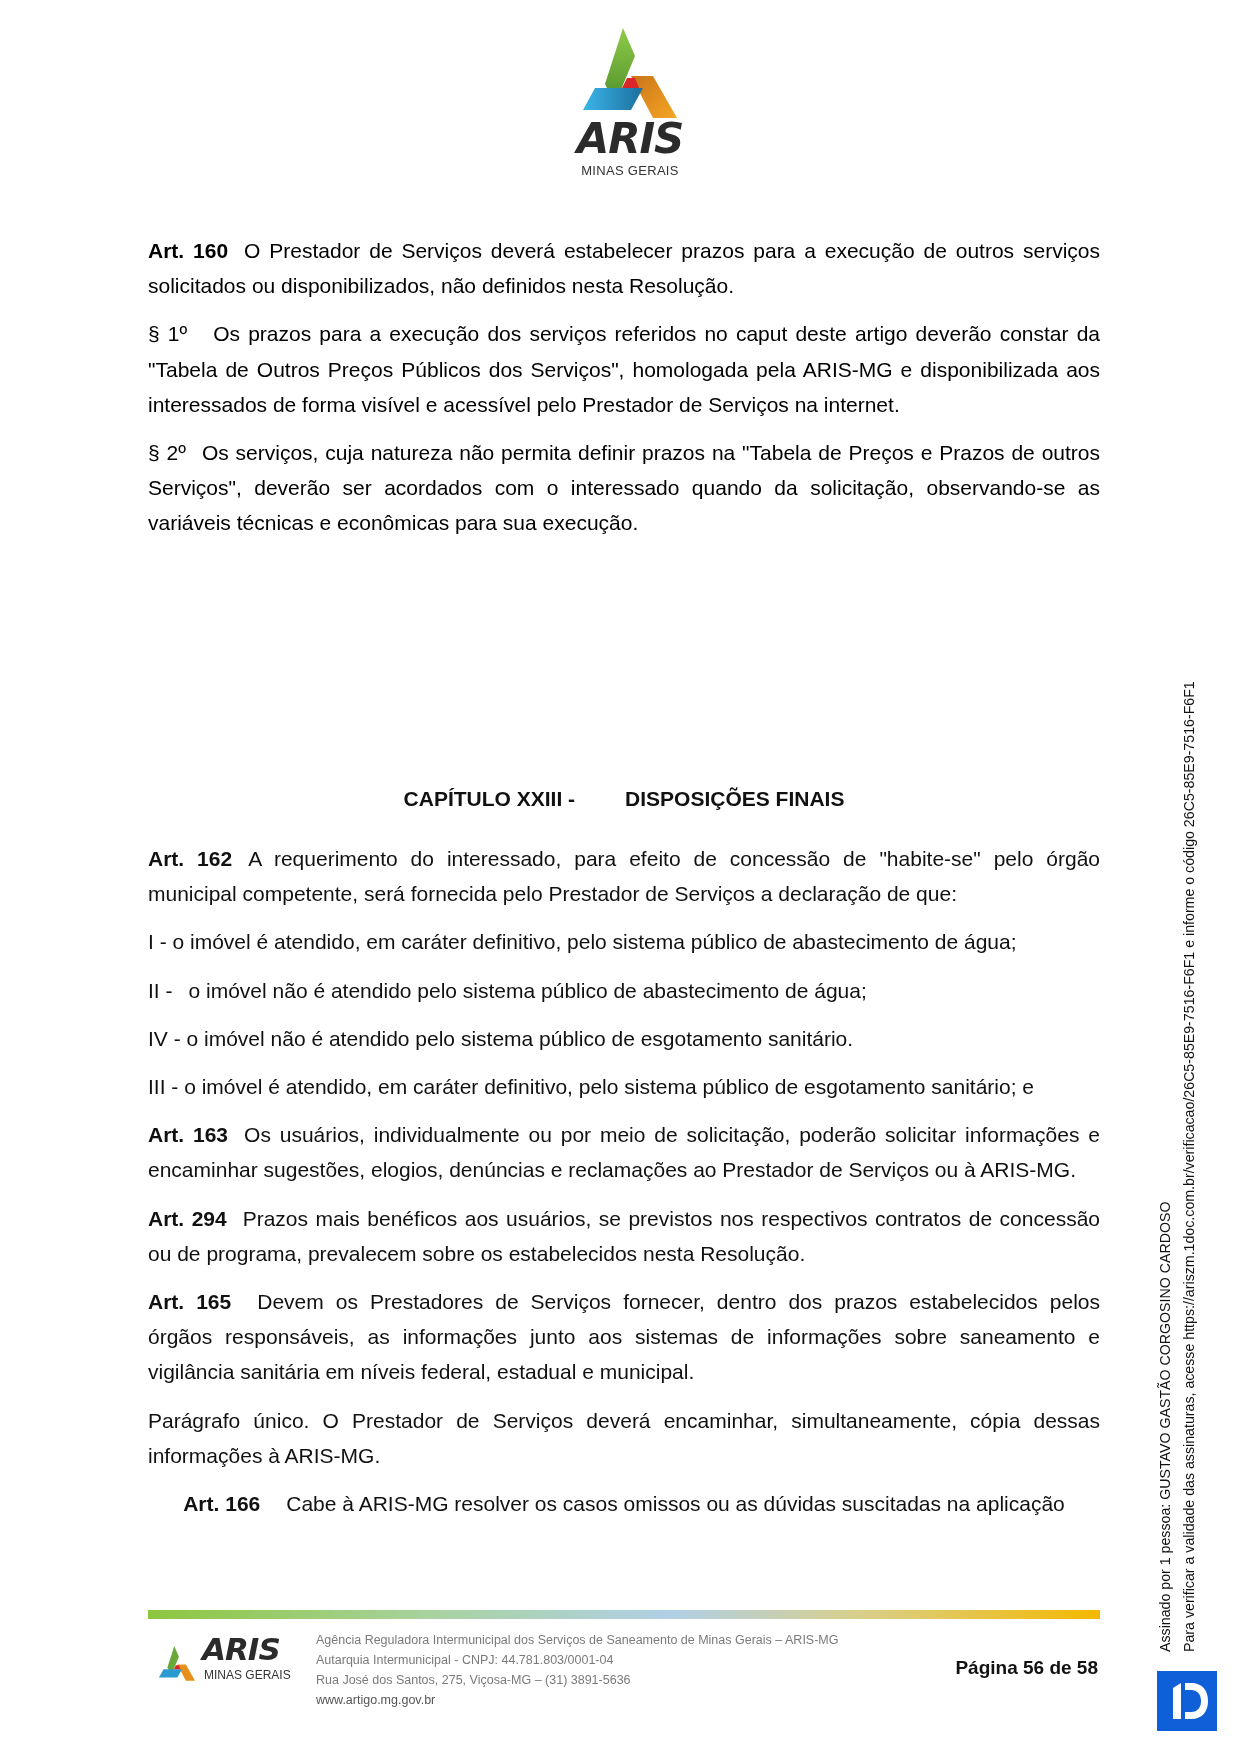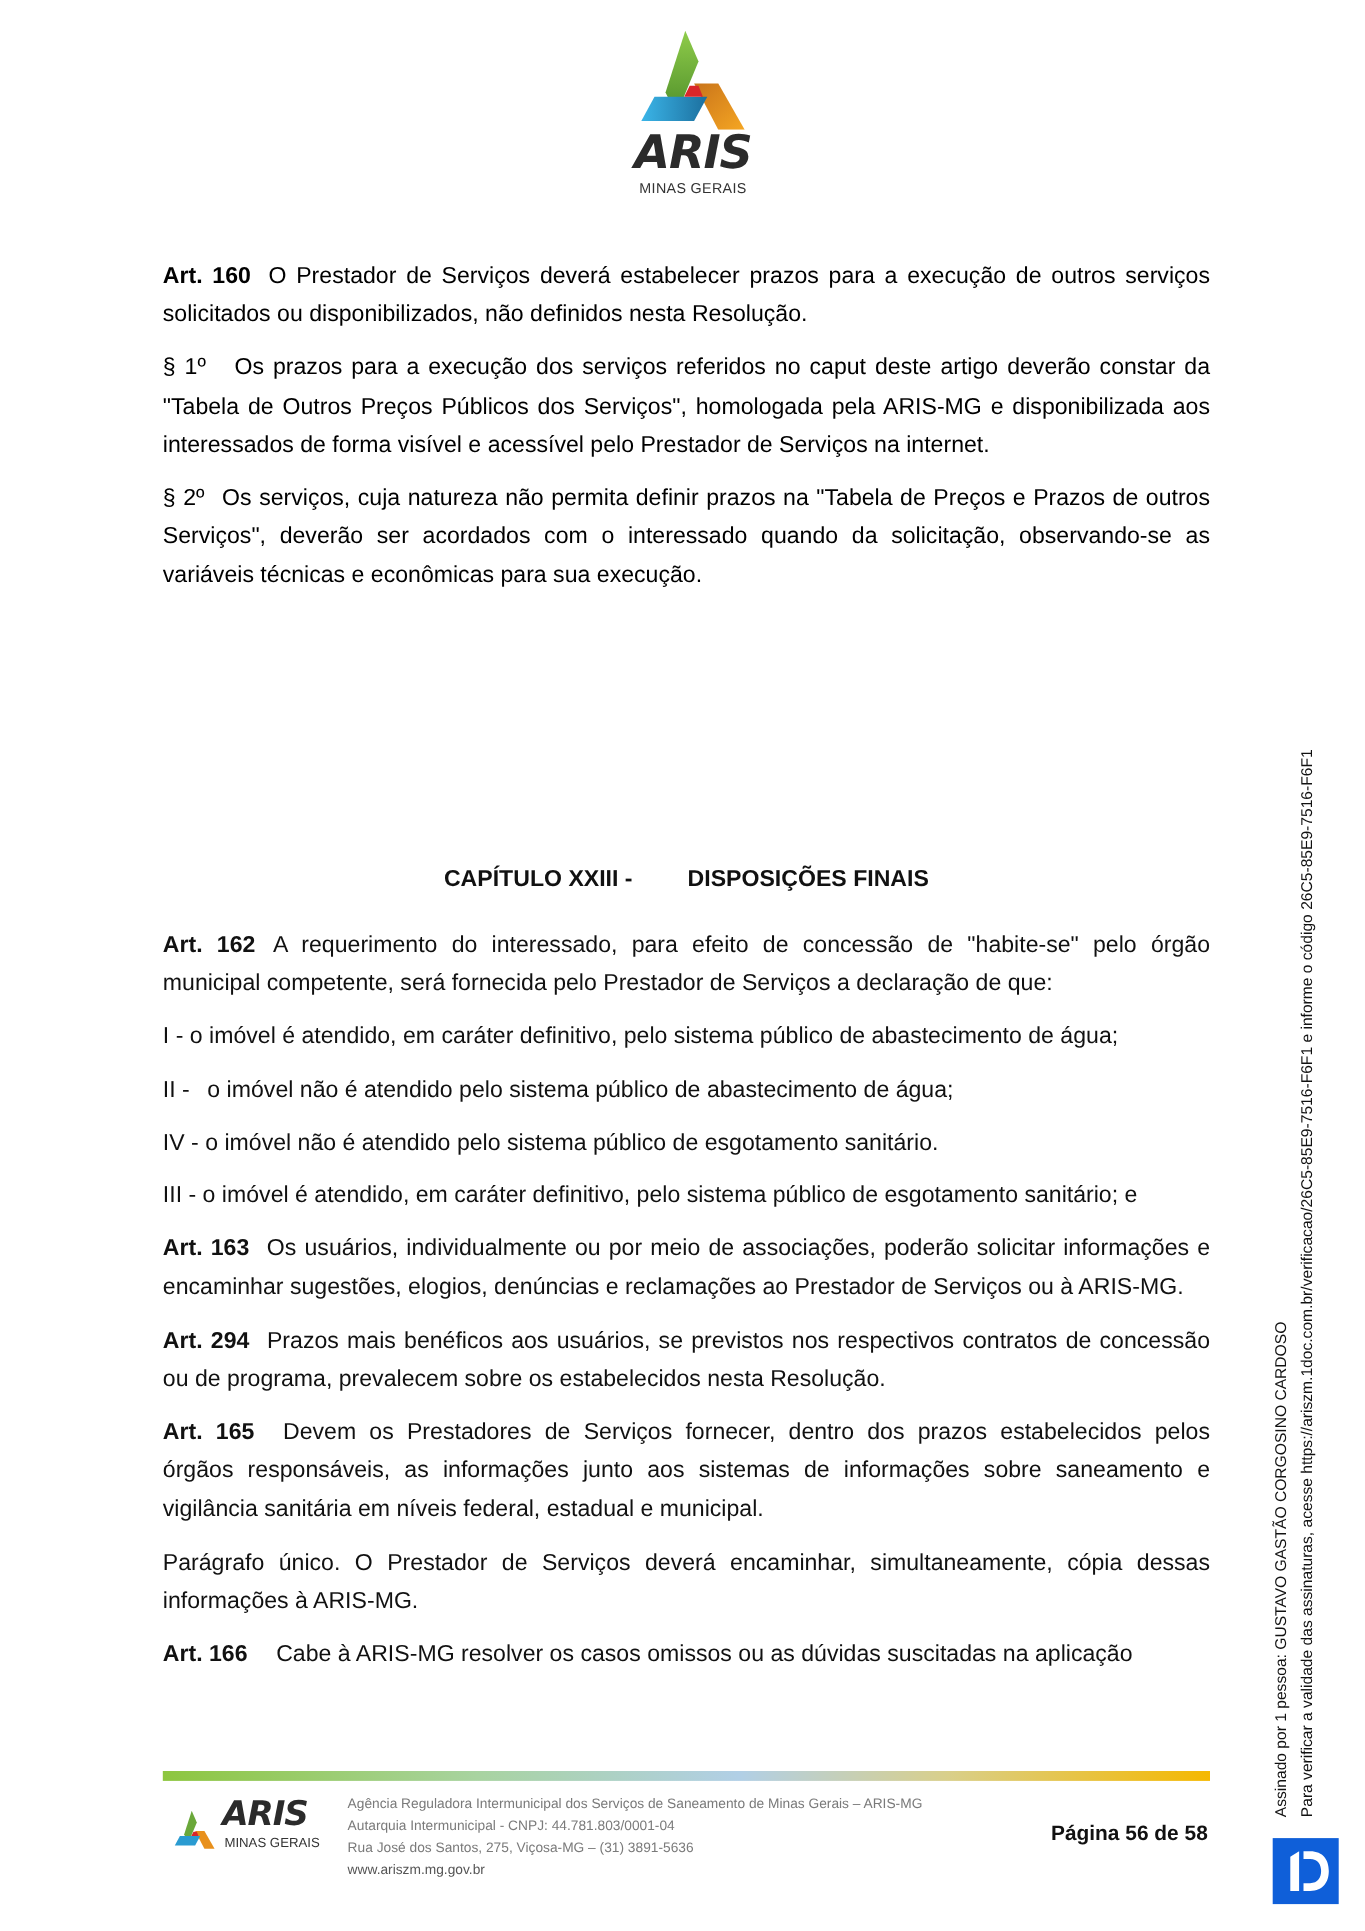--- a/index.html
+++ b/index.html
@@ -65,43 +65,43 @@
 <div class="chapter">
   <span>CAPÍTULO XXIII -</span><span class="sep"></span><span>DISPOSIÇÕES FINAIS</span>
 </div>
 
 <div class="body2">
   <p class="p"><b>Art. 162</b><span class="gap"></span><span>A requerimento do interessado, para efeito de concessão de "habite-se" pelo órgão municipal competente, será fornecida pelo Prestador de Serviços a declaração de que:</span></p>
   <p class="p"><span>I -</span> <span>o imóvel é atendido, em caráter definitivo, pelo sistema público de abastecimento de água;</span></p>
   <p class="p"><span>II -</span><span class="gap"></span><span>o imóvel não é atendido pelo sistema público de abastecimento de água;</span></p>
   <p class="p"><span>IV -</span> <span>o imóvel não é atendido pelo sistema público de esgotamento sanitário.</span></p>
   <p class="p"><span>III -</span> <span>o imóvel é atendido, em caráter definitivo, pelo sistema público de esgotamento sanitário; e</span></p>
-  <p class="p"><b>Art. 163</b><span class="gap"></span><span>Os usuários, individualmente ou por meio de associações, poderão solicitar informações e encaminhar sugestões, elogios, denúncias e reclamações ao Prestador de Serviços ou à ARIS-MG.</span></p>
+  <p class="p"><b>Art. 163</b><span class="gap"></span><span>Os usuários, individualmente ou por meio de solicitação, poderão solicitar informações e encaminhar sugestões, elogios, denúncias e reclamações ao Prestador de Serviços ou à ARIS-MG.</span></p>
   <p class="p"><b>Art. 294</b><span class="gap"></span><span>Prazos mais benéficos aos usuários, se previstos nos respectivos contratos de concessão ou de programa, prevalecem sobre os estabelecidos nesta Resolução.</span></p>
   <p class="p"><b>Art. 165</b><span class="gap2"></span><span>Devem os Prestadores de Serviços fornecer, dentro dos prazos estabelecidos pelos órgãos responsáveis, as informações junto aos sistemas de informações sobre saneamento e vigilância sanitária em níveis federal, estadual e municipal.</span></p>
   <p class="p">Parágrafo único. O Prestador de Serviços deverá encaminhar, simultaneamente, cópia dessas informações à ARIS-MG.</p>
-  <p class="p" style="text-align:left"><b>Art. 166</b><span class="gap2"></span><span>Cabe à ARIS-MG resolver os casos omissos ou as dúvidas suscitadas na aplicação</span></p>
+  <p class="p" style="text-align:center"><b>Art. 166</b><span class="gap2"></span><span>Cabe à ARIS-MG resolver os casos omissos ou as dúvidas suscitadas na aplicação</span></p>
 </div>
 
 <div class="footer-bar"></div>
 <div class="footer-logo">
   <svg width="50" height="50" viewBox="0 0 130 92" style="position:absolute;left:0;top:6px">
     <polygon points="58,2 70,30 50,78 40,58" fill="#6aa83a"></polygon>
     <polygon points="66,50 88,50 112,92 88,92" fill="#e8901c"></polygon>
     <polygon points="30,62 78,62 66,84 18,84" fill="#2a9bd1"></polygon>
     <polygon points="62,52 70,52 74,62 57,62" fill="#d9262a"></polygon>
   </svg>
   <div class="fa">ARIS</div>
   <div class="fm">MINAS GERAIS</div>
 </div>
 <div class="footer-info">
   <div>Agência Reguladora Intermunicipal dos Serviços de Saneamento de Minas Gerais – ARIS-MG</div>
   <div>Autarquia Intermunicipal - CNPJ: 44.781.803/0001-04</div>
   <div>Rua José dos Santos, 275, Viçosa-MG – (31) 3891-5636</div>
-  <div class="web">www.ariszm.mg.gov.br</div>
+  <div class="web">www.artigo.mg.gov.br</div>
 </div>
 <div class="page-num">Página 56 de 58</div>
 
 <div class="vtext v1">Assinado por 1 pessoa:  GUSTAVO GASTÃO CORGOSINO CARDOSO</div>
 <div class="vtext v2">Para verificar a validade das assinaturas, acesse https://ariszm.1doc.com.br/verificacao/26C5-85E9-7516-F6F1 e informe o código 26C5-85E9-7516-F6F1</div>
 <div class="badge">
   <svg width="60" height="60" viewBox="0 0 60 60">
     <path d="M16 17 L24 12 L24 48 L16 48 Z" fill="#fff"></path>
     <path d="M28 12 L34 12 C46 12 51 20 51 30 C51 40 46 48 34 48 L28 48 L28 41 L34 41 C41 41 44 36 44 30 C44 24 41 19 34 19 L28 19 Z" fill="#fff"></path>
   </svg>

